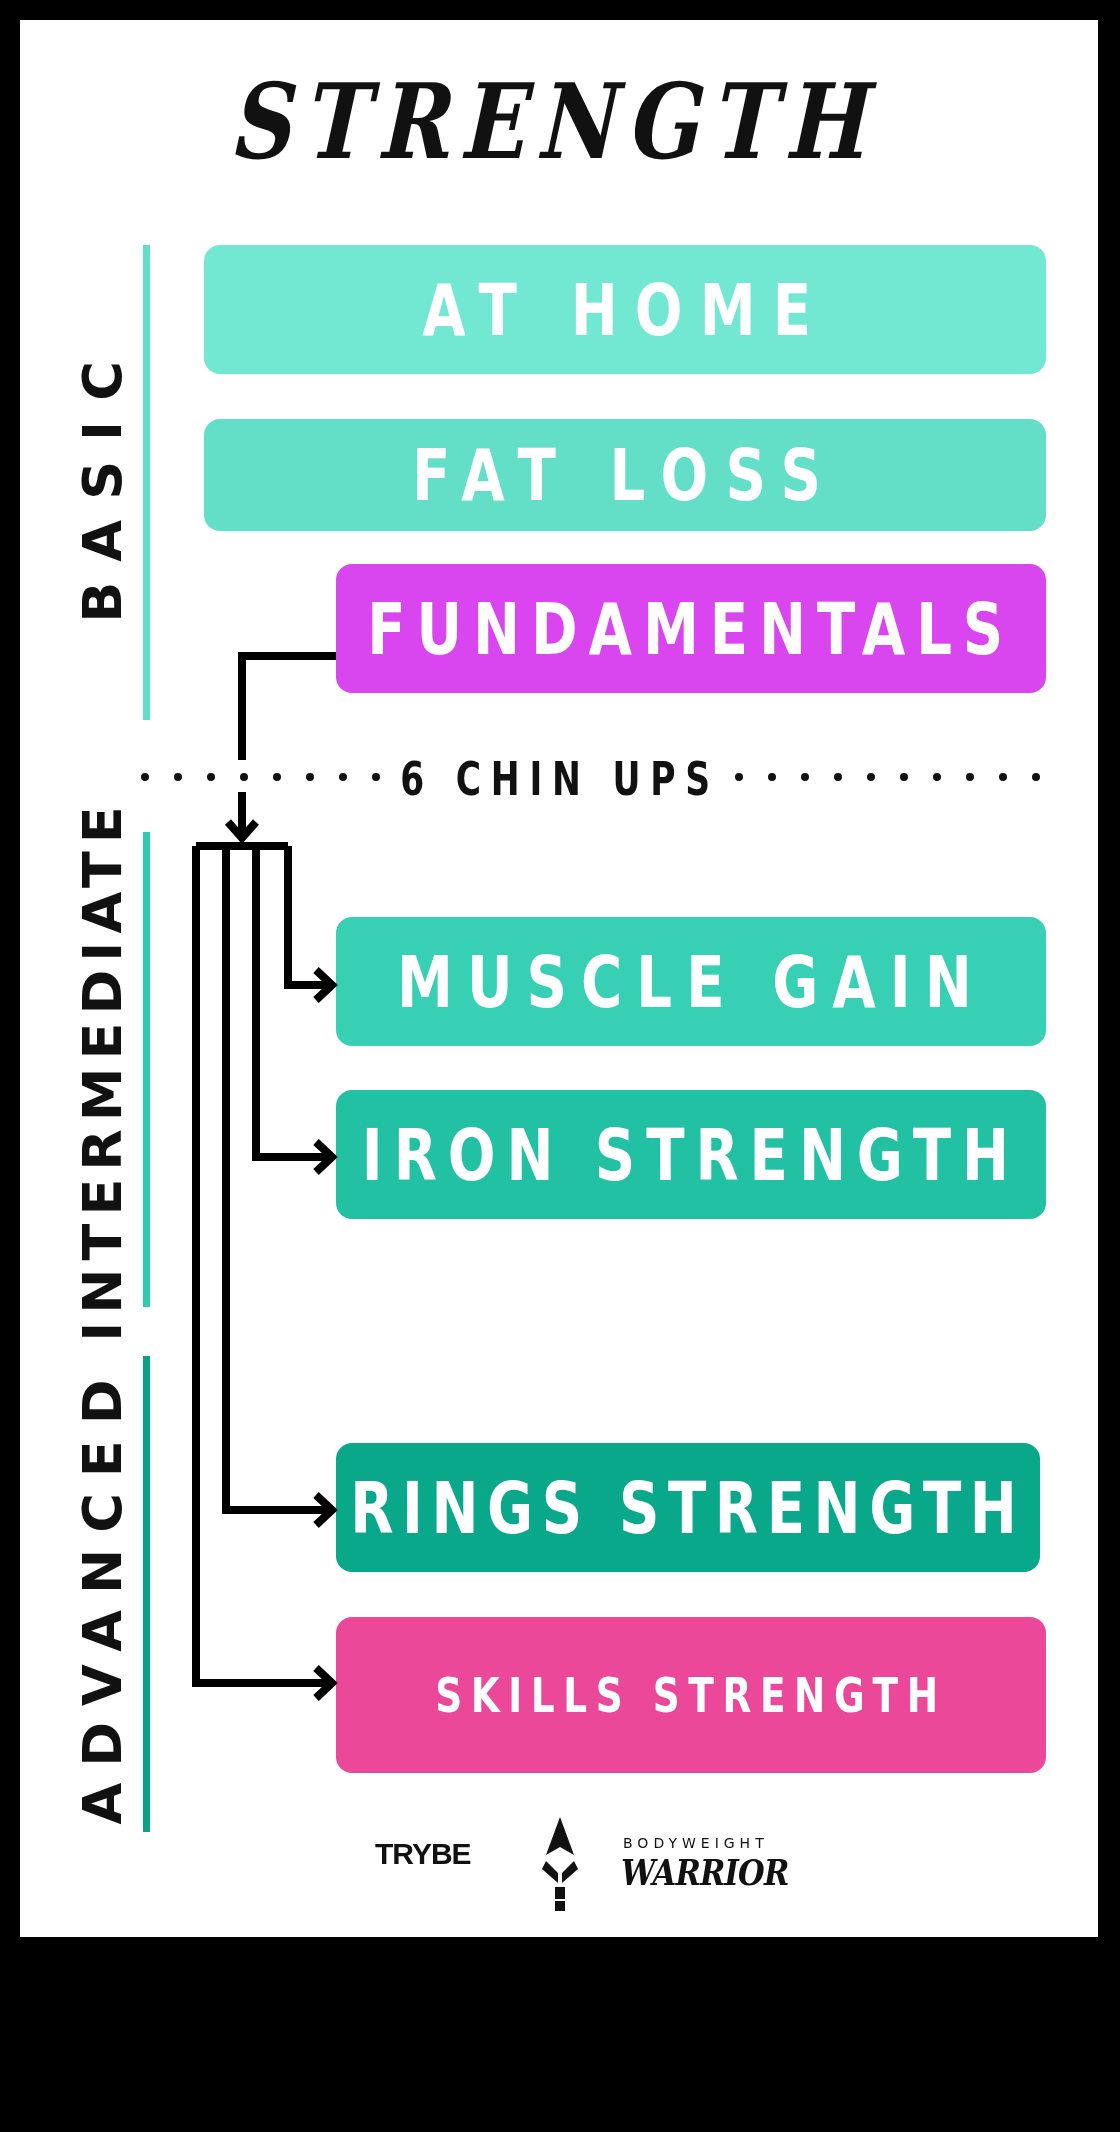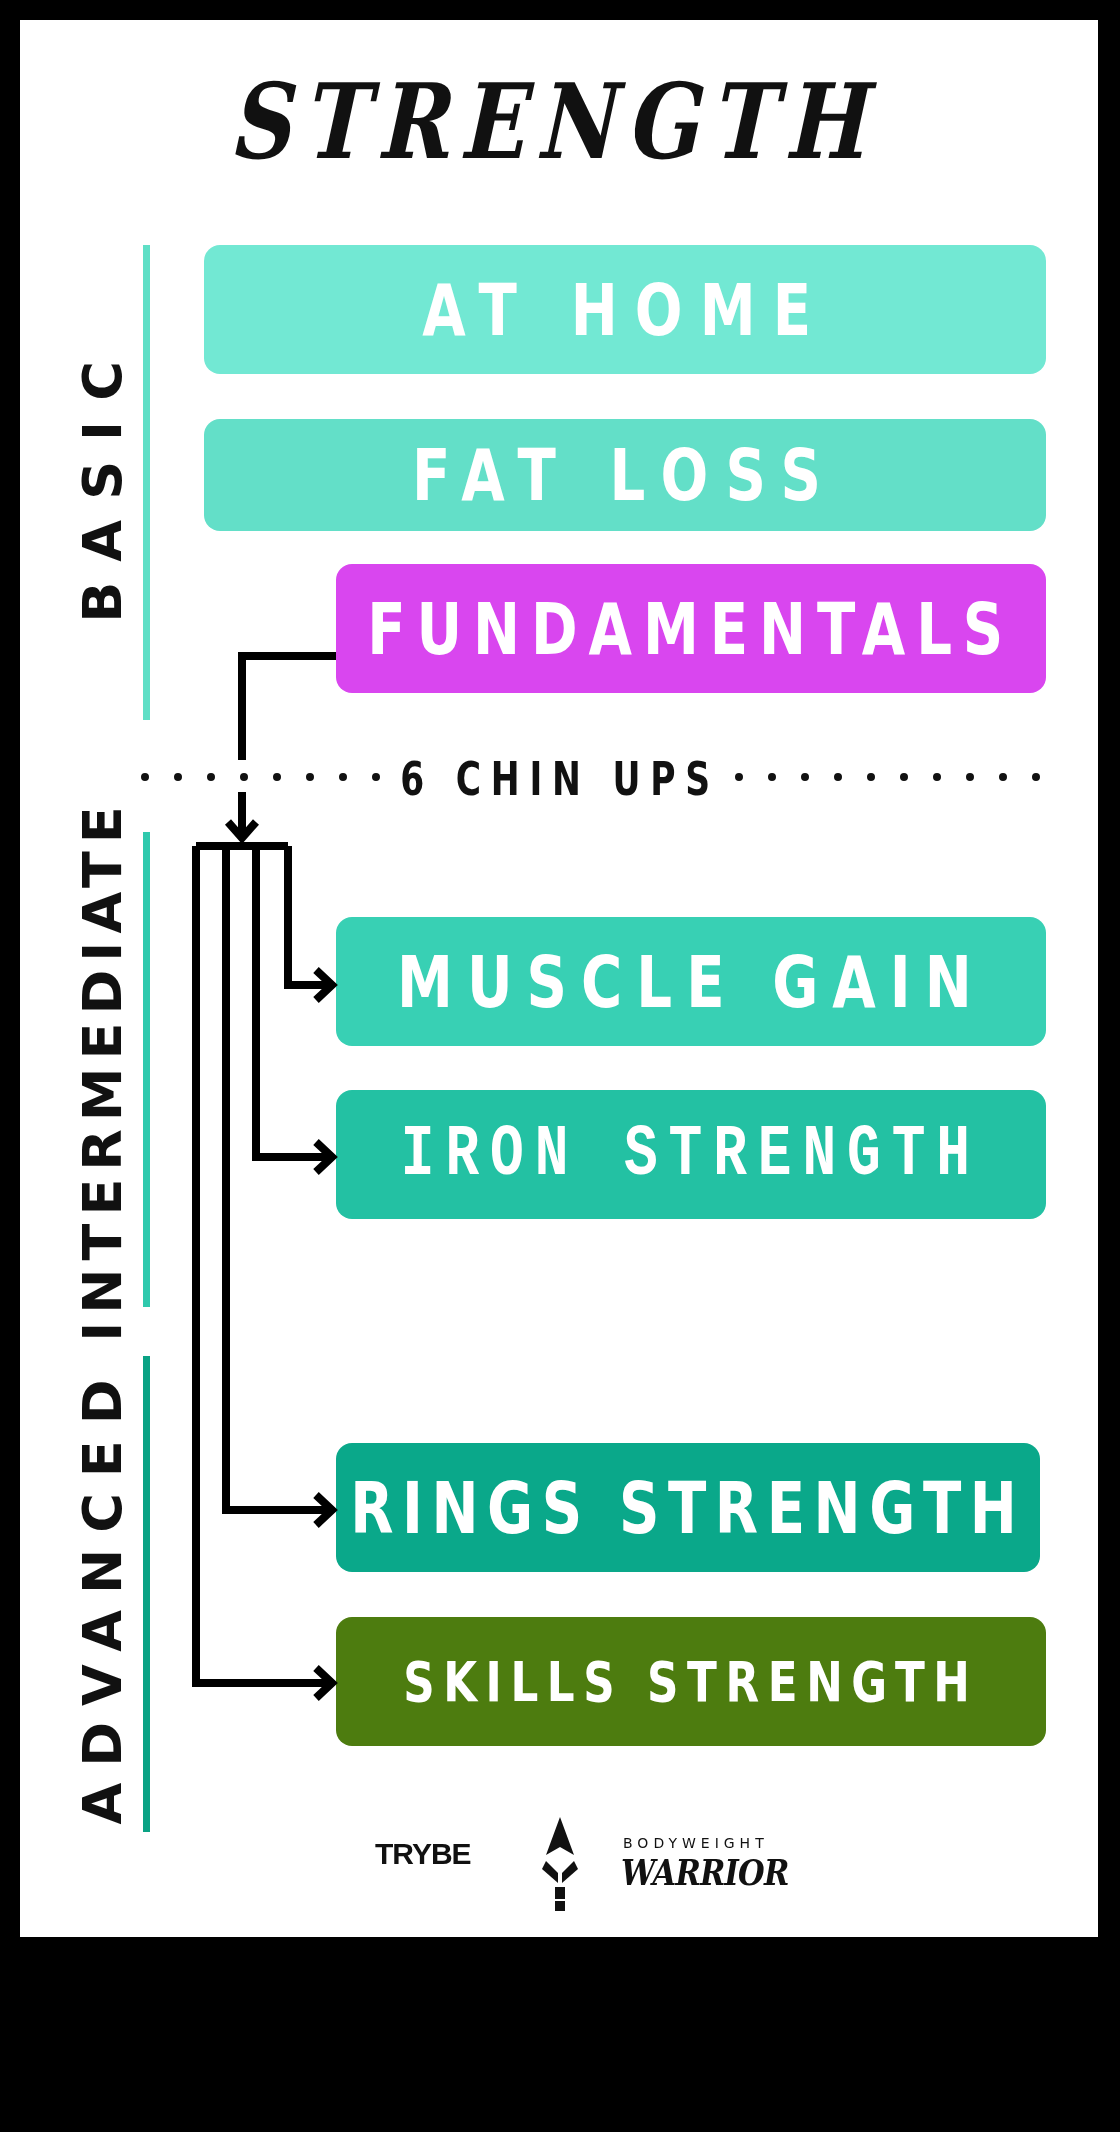--- a/index.html
+++ b/index.html
@@ -39,27 +39,27 @@
 </div>
 <div class="box" style="left:204px;top:419px;width:842px;height:112px;background:#63dfc8;font-size:72px;letter-spacing:22px;">
   <span>FAT LOSS</span>
 </div>
 <div class="box" style="left:336px;top:564px;width:710px;height:129px;background:#d946ef;font-size:72px;letter-spacing:14px;">
   <span>FUNDAMENTALS</span>
 </div>
 <div class="box" style="left:336px;top:917px;width:710px;height:129px;background:#38d0b4;font-size:72px;letter-spacing:18px;">
   <span>MUSCLE GAIN</span>
 </div>
-<div class="box" style="left:336px;top:1090px;width:710px;height:129px;background:#23c1a3;font-size:72px;letter-spacing:14px;font-family:Liberation Mono, monospace;">
+<div class="box" style="left:336px;top:1090px;width:710px;height:129px;background:#23c1a3;font-size:72px;letter-spacing:14px;">
   <span>IRON STRENGTH</span>
 </div>
 <div class="box" style="left:336px;top:1443px;width:704px;height:129px;background:#0aa88a;font-size:72px;letter-spacing:11px;">
   <span>RINGS STRENGTH</span>
 </div>
-<div class="box" style="left:336px;top:1617px;width:710px;height:129px;background:#4d7c0f;font-size:56px;letter-spacing:11px;">
+<div class="box" style="left:336px;top:1617px;width:710px;height:156px;background:#ec4899;font-size:48px;letter-spacing:11px;">
   <span>SKILLS STRENGTH</span>
 </div>
 
 <svg class="dots" width="920" height="18" viewBox="0 0 920 18">
   <line x1="5" y1="9" x2="915" y2="9" stroke="#111" stroke-width="8" stroke-linecap="round" stroke-dasharray="0 33"></line>
 </svg>
 <div class="chin">
   <span>6 CHIN UPS</span>
 </div>
 

